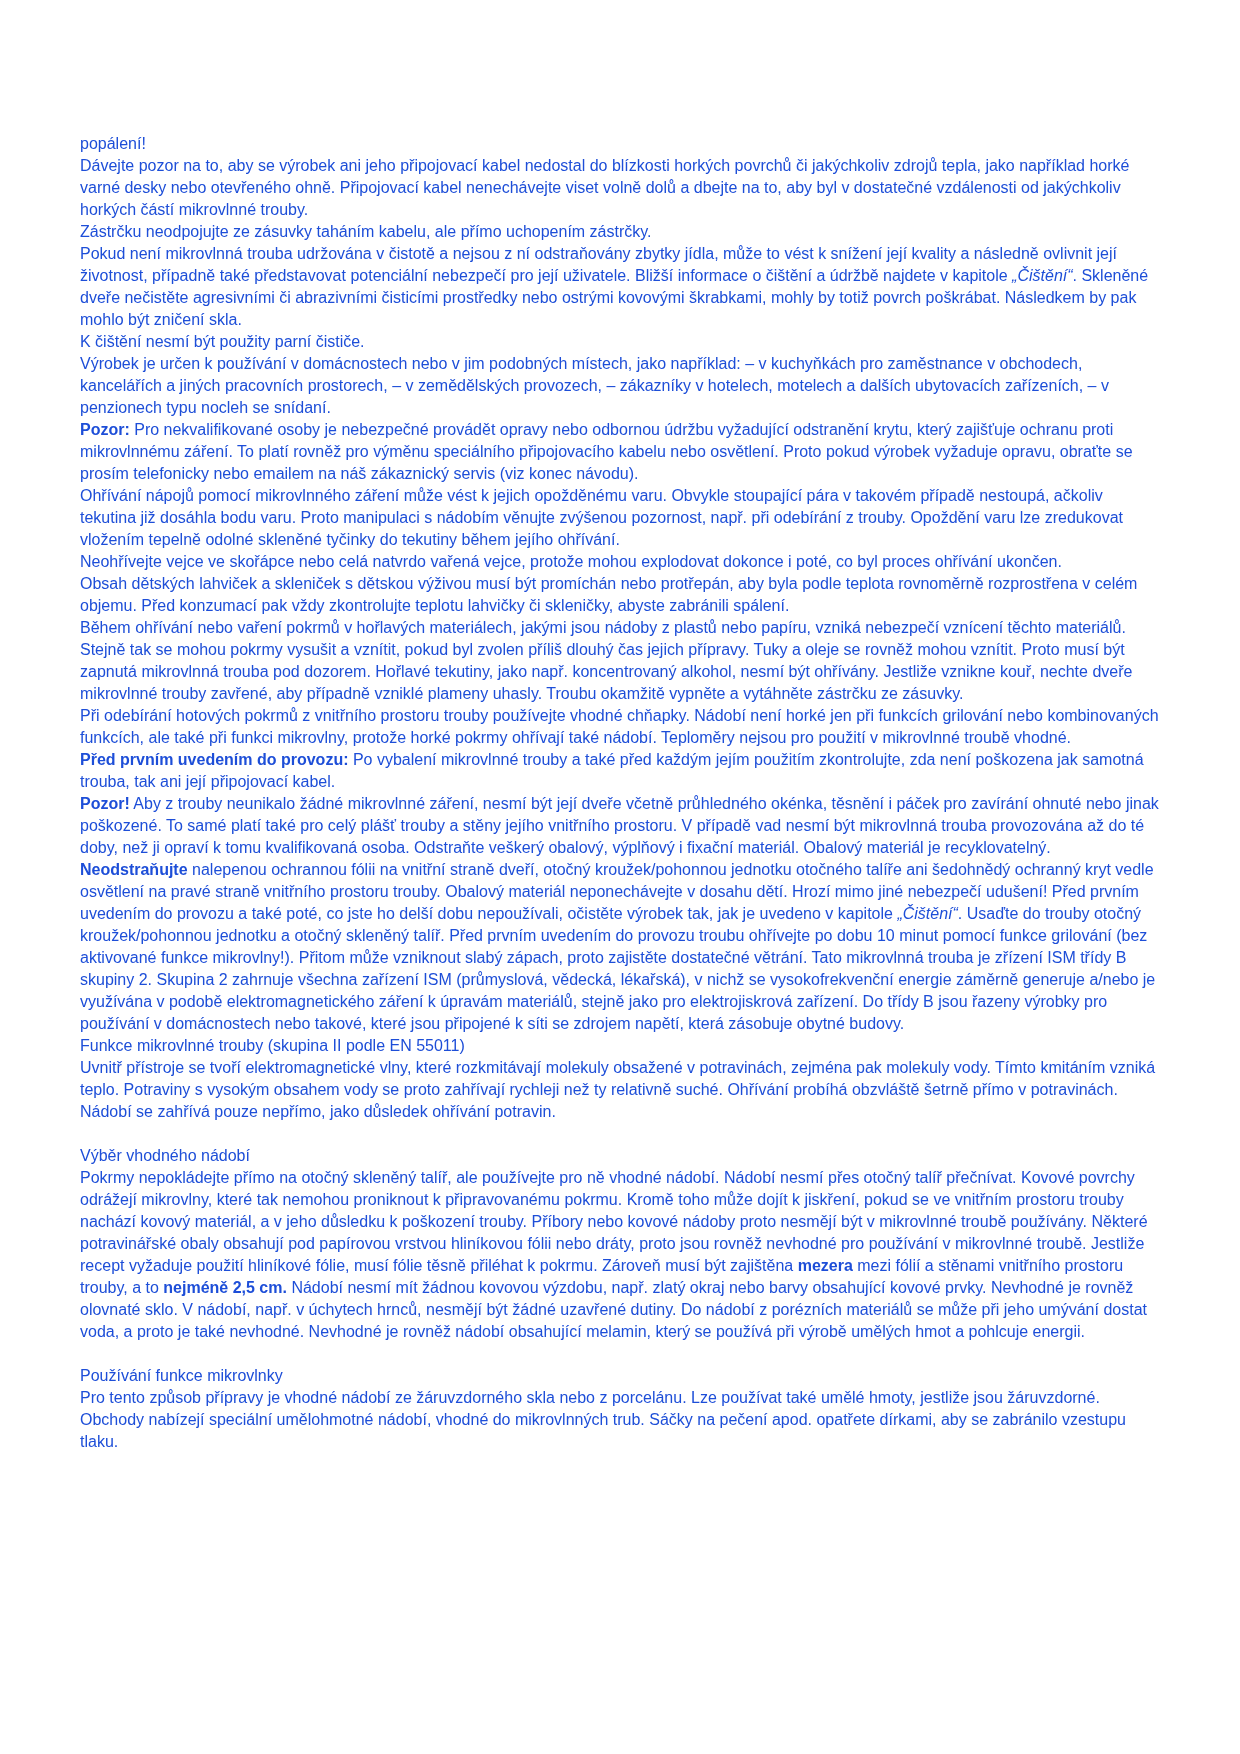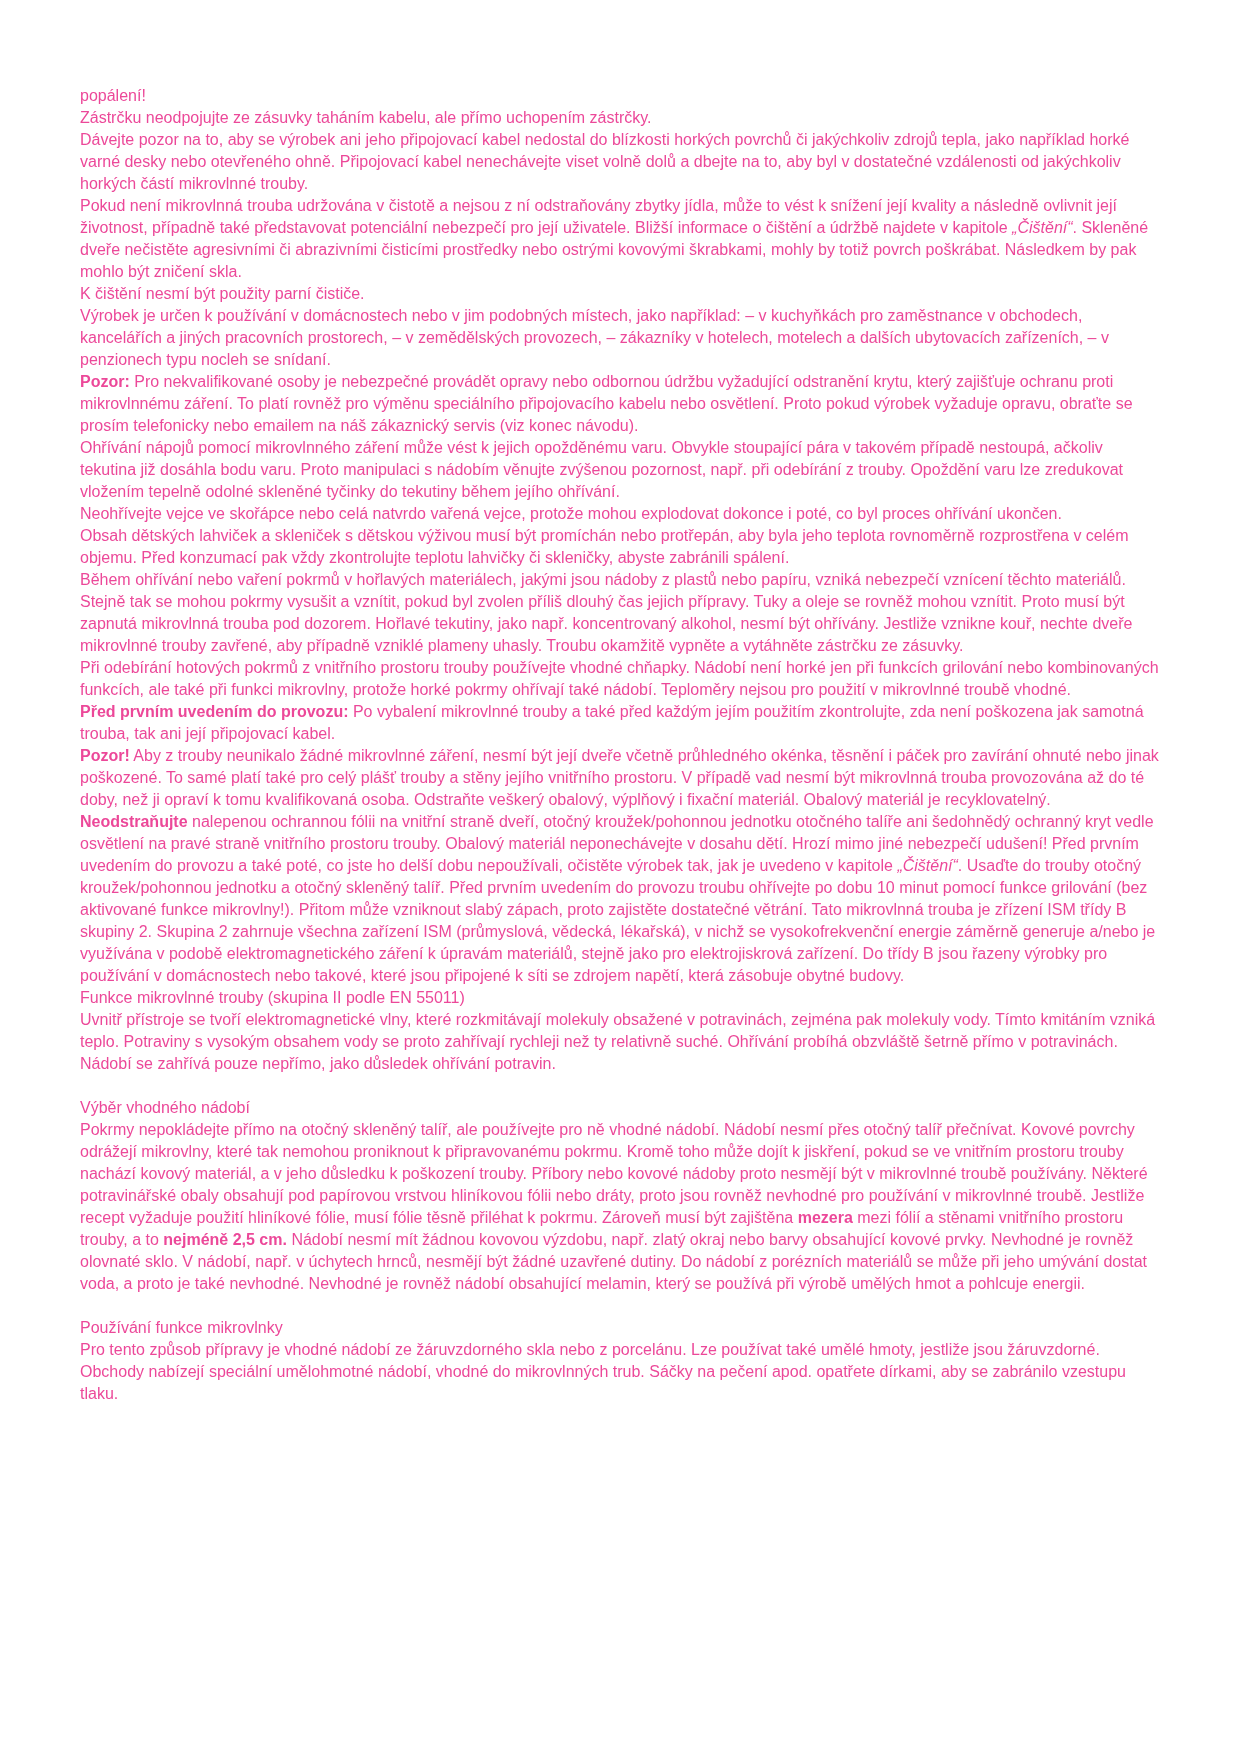--- a/index.html
+++ b/index.html
@@ -12,44 +12,45 @@
   .page {
     box-sizing: border-box;
     width: 1240px;
     min-height: 1754px;
     padding: 85px 78px 40px 80px;
     background: #ffffff;
   }
   .content {
     font-size: 16px;
     line-height: 22px;
-    color: #ec4899;
+    color: #1d4ed8;
     text-align: left;
+    margin-top: 48px;
   }
   .para { min-height: 22px; }
   .para.heading { font-weight: normal; }
   .para.spacer { height: 22px; }
   .b { font-weight: bold; }
   .i { font-style: italic; }
 </style>
 </head>
 <body>
 
 <div class="page">
   <div class="content">
       <div class="para"><span>popálení!</span></div>
+      <div class="para"><span>Dávejte pozor na to, aby se výrobek ani jeho připojovací kabel nedostal do blízkosti horkých povrchů či jakýchkoliv zdrojů tepla, jako například horké varné desky nebo otevřeného ohně. Připojovací kabel nenechávejte viset volně dolů a dbejte na to, aby byl v dostatečné vzdálenosti od jakýchkoliv horkých částí mikrovlnné trouby.</span></div>
       <div class="para"><span>Zástrčku neodpojujte ze zásuvky taháním kabelu, ale přímo uchopením zástrčky.</span></div>
-      <div class="para"><span>Dávejte pozor na to, aby se výrobek ani jeho připojovací kabel nedostal do blízkosti horkých povrchů či jakýchkoliv zdrojů tepla, jako například horké varné desky nebo otevřeného ohně. Připojovací kabel nenechávejte viset volně dolů a dbejte na to, aby byl v dostatečné vzdálenosti od jakýchkoliv horkých částí mikrovlnné trouby.</span></div>
       <div class="para"><span>Pokud není mikrovlnná trouba udržována v čistotě a nejsou z ní odstraňovány zbytky jídla, může to vést k snížení její kvality a následně ovlivnit její životnost, případně také představovat potenciální nebezpečí pro její uživatele. Bližší informace o čištění a údržbě najdete v kapitole </span><span class="i">„Čištění“</span><span>. Skleněné dveře nečistěte agresivními či abrazivními čisticími prostředky nebo ostrými kovovými škrabkami, mohly by totiž povrch poškrábat. Následkem by pak mohlo být zničení skla.</span></div>
       <div class="para"><span>K čištění nesmí být použity parní čističe.</span></div>
       <div class="para"><span>Výrobek je určen k používání v domácnostech nebo v jim podobných místech, jako například: – v kuchyňkách pro zaměstnance v obchodech, kancelářích a jiných pracovních prostorech, – v zemědělských provozech, – zákazníky v hotelech, motelech a dalších ubytovacích zařízeních, – v penzionech typu nocleh se snídaní.</span></div>
       <div class="para"><span class="b">Pozor:</span><span> Pro nekvalifikované osoby je nebezpečné provádět opravy nebo odbornou údržbu vyžadující odstranění krytu, který zajišťuje ochranu proti mikrovlnnému záření. To platí rovněž pro výměnu speciálního připojovacího kabelu nebo osvětlení. Proto pokud výrobek vyžaduje opravu, obraťte se prosím telefonicky nebo emailem na náš zákaznický servis (viz konec návodu).</span></div>
       <div class="para"><span>Ohřívání nápojů pomocí mikrovlnného záření může vést k jejich opožděnému varu. Obvykle stoupající pára v takovém případě nestoupá, ačkoliv tekutina již dosáhla bodu varu. Proto manipulaci s nádobím věnujte zvýšenou pozornost, např. při odebírání z trouby. Opoždění varu lze zredukovat vložením tepelně odolné skleněné tyčinky do tekutiny během jejího ohřívání.</span></div>
       <div class="para"><span>Neohřívejte vejce ve skořápce nebo celá natvrdo vařená vejce, protože mohou explodovat dokonce i poté, co byl proces ohřívání ukončen.</span></div>
-      <div class="para"><span>Obsah dětských lahviček a skleniček s dětskou výživou musí být promíchán nebo protřepán, aby byla jeho teplota rovnoměrně rozprostřena v celém objemu. Před konzumací pak vždy zkontrolujte teplotu lahvičky či skleničky, abyste zabránili spálení.</span></div>
+      <div class="para"><span>Obsah dětských lahviček a skleniček s dětskou výživou musí být promíchán nebo protřepán, aby byla podle teplota rovnoměrně rozprostřena v celém objemu. Před konzumací pak vždy zkontrolujte teplotu lahvičky či skleničky, abyste zabránili spálení.</span></div>
       <div class="para"><span>Během ohřívání nebo vaření pokrmů v hořlavých materiálech, jakými jsou nádoby z plastů nebo papíru, vzniká nebezpečí vznícení těchto materiálů. Stejně tak se mohou pokrmy vysušit a vznítit, pokud byl zvolen příliš dlouhý čas jejich přípravy. Tuky a oleje se rovněž mohou vznítit. Proto musí být zapnutá mikrovlnná trouba pod dozorem. Hořlavé tekutiny, jako např. koncentrovaný alkohol, nesmí být ohřívány. Jestliže vznikne kouř, nechte dveře mikrovlnné trouby zavřené, aby případně vzniklé plameny uhasly. Troubu okamžitě vypněte a vytáhněte zástrčku ze zásuvky.</span></div>
       <div class="para"><span>Při odebírání hotových pokrmů z vnitřního prostoru trouby používejte vhodné chňapky. Nádobí není horké jen při funkcích grilování nebo kombinovaných funkcích, ale také při funkci mikrovlny, protože horké pokrmy ohřívají také nádobí. Teploměry nejsou pro použití v mikrovlnné troubě vhodné.</span></div>
       <div class="para"><span class="b">Před prvním uvedením do provozu:</span><span> Po vybalení mikrovlnné trouby a také před každým jejím použitím zkontrolujte, zda není poškozena jak samotná trouba, tak ani její připojovací kabel.</span></div>
       <div class="para"><span class="b">Pozor!</span><span> Aby z trouby neunikalo žádné mikrovlnné záření, nesmí být její dveře včetně průhledného okénka, těsnění i páček pro zavírání ohnuté nebo jinak poškozené. To samé platí také pro celý plášť trouby a stěny jejího vnitřního prostoru. V případě vad nesmí být mikrovlnná trouba provozována až do té doby, než ji opraví k tomu kvalifikovaná osoba. Odstraňte veškerý obalový, výplňový i fixační materiál. Obalový materiál je recyklovatelný. </span><span class="b">Neodstraňujte</span><span> nalepenou ochrannou fólii na vnitřní straně dveří, otočný kroužek/pohonnou jednotku otočného talíře ani šedohnědý ochranný kryt vedle osvětlení na pravé straně vnitřního prostoru trouby. Obalový materiál neponechávejte v dosahu dětí. Hrozí mimo jiné nebezpečí udušení! Před prvním uvedením do provozu a také poté, co jste ho delší dobu nepoužívali, očistěte výrobek tak, jak je uvedeno v kapitole </span><span class="i">„Čištění“</span><span>. Usaďte do trouby otočný kroužek/pohonnou jednotku a otočný skleněný talíř. Před prvním uvedením do provozu troubu ohřívejte po dobu 10 minut pomocí funkce grilování (bez aktivované funkce mikrovlny!). Přitom může vzniknout slabý zápach, proto zajistěte dostatečné větrání. Tato mikrovlnná trouba je zřízení ISM třídy B skupiny 2. Skupina 2 zahrnuje všechna zařízení ISM (průmyslová, vědecká, lékařská), v nichž se vysokofrekvenční energie záměrně generuje a/nebo je využívána v podobě elektromagnetického záření k úpravám materiálů, stejně jako pro elektrojiskrová zařízení. Do třídy B jsou řazeny výrobky pro používání v domácnostech nebo takové, které jsou připojené k síti se zdrojem napětí, která zásobuje obytné budovy.</span></div>
       <div class="para heading"><span>Funkce mikrovlnné trouby (skupina II podle EN 55011)</span></div>
       <div class="para"><span>Uvnitř přístroje se tvoří elektromagnetické vlny, které rozkmitávají molekuly obsažené v potravinách, zejména pak molekuly vody. Tímto kmitáním vzniká teplo. Potraviny s vysokým obsahem vody se proto zahřívají rychleji než ty relativně suché. Ohřívání probíhá obzvláště šetrně přímo v potravinách. Nádobí se zahřívá pouze nepřímo, jako důsledek ohřívání potravin.</span></div>
       <div class="para spacer"></div>
       <div class="para heading"><span>Výběr vhodného nádobí</span></div>
       <div class="para"><span>Pokrmy nepokládejte přímo na otočný skleněný talíř, ale používejte pro ně vhodné nádobí. Nádobí nesmí přes otočný talíř přečnívat. Kovové povrchy odrážejí mikrovlny, které tak nemohou proniknout k připravovanému pokrmu. Kromě toho může dojít k jiskření, pokud se ve vnitřním prostoru trouby nachází kovový materiál, a v jeho důsledku k poškození trouby. Příbory nebo kovové nádoby proto nesmějí být v mikrovlnné troubě používány. Některé potravinářské obaly obsahují pod papírovou vrstvou hliníkovou fólii nebo dráty, proto jsou rovněž nevhodné pro používání v mikrovlnné troubě. Jestliže recept vyžaduje použití hliníkové fólie, musí fólie těsně přiléhat k pokrmu. Zároveň musí být zajištěna </span><span class="b">mezera</span><span> mezi fólií a stěnami vnitřního prostoru trouby, a to </span><span class="b">nejméně 2,5 cm.</span><span> Nádobí nesmí mít žádnou kovovou výzdobu, např. zlatý okraj nebo barvy obsahující kovové prvky. Nevhodné je rovněž olovnaté sklo. V nádobí, např. v úchytech hrnců, nesmějí být žádné uzavřené dutiny. Do nádobí z porézních materiálů se může při jeho umývání dostat voda, a proto je také nevhodné. Nevhodné je rovněž nádobí obsahující melamin, který se používá při výrobě umělých hmot a pohlcuje energii.</span></div>
       <div class="para spacer"></div>

